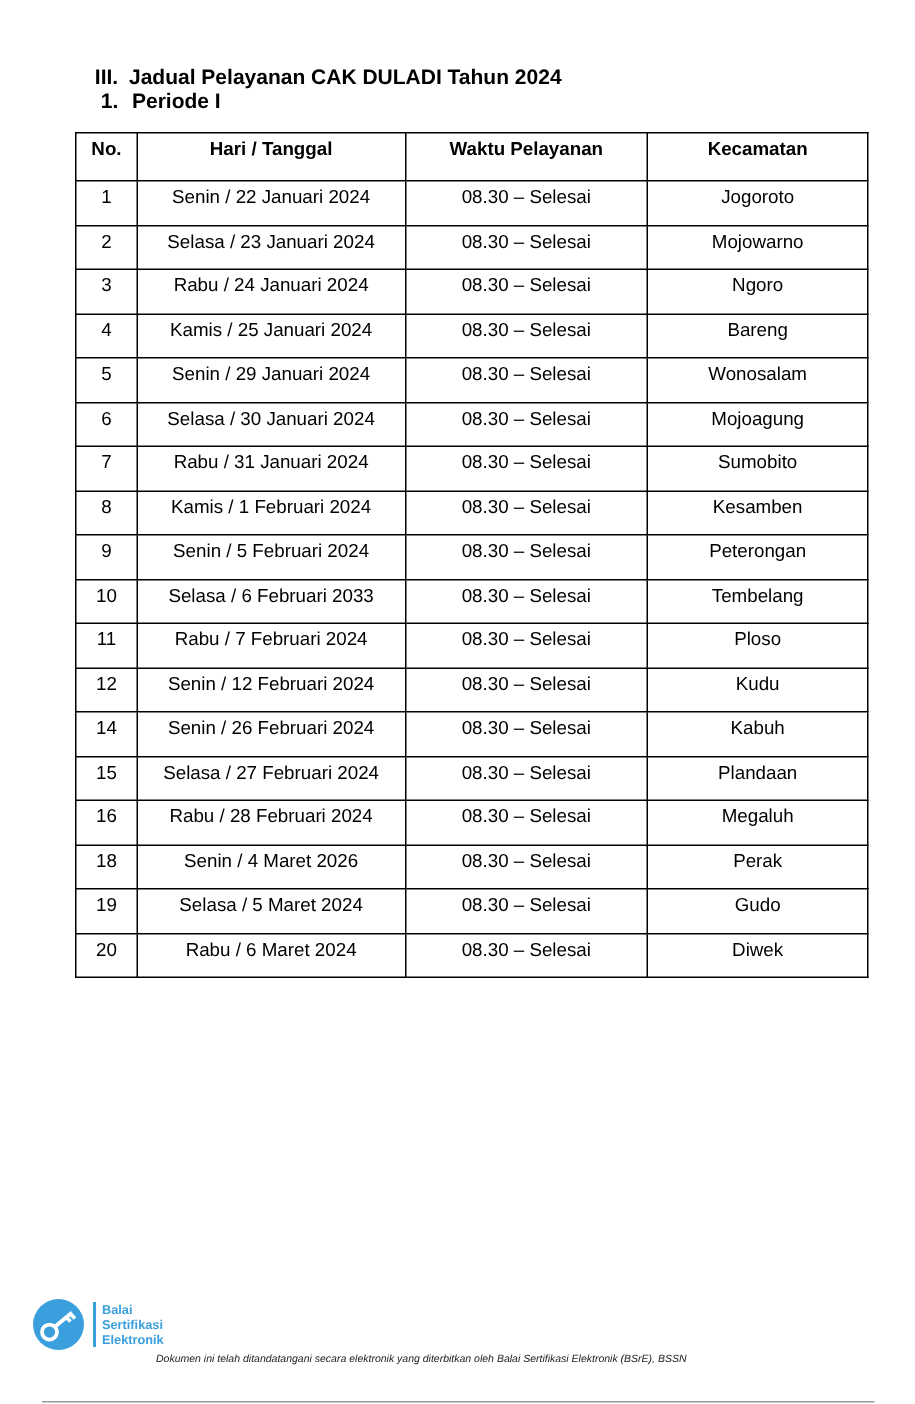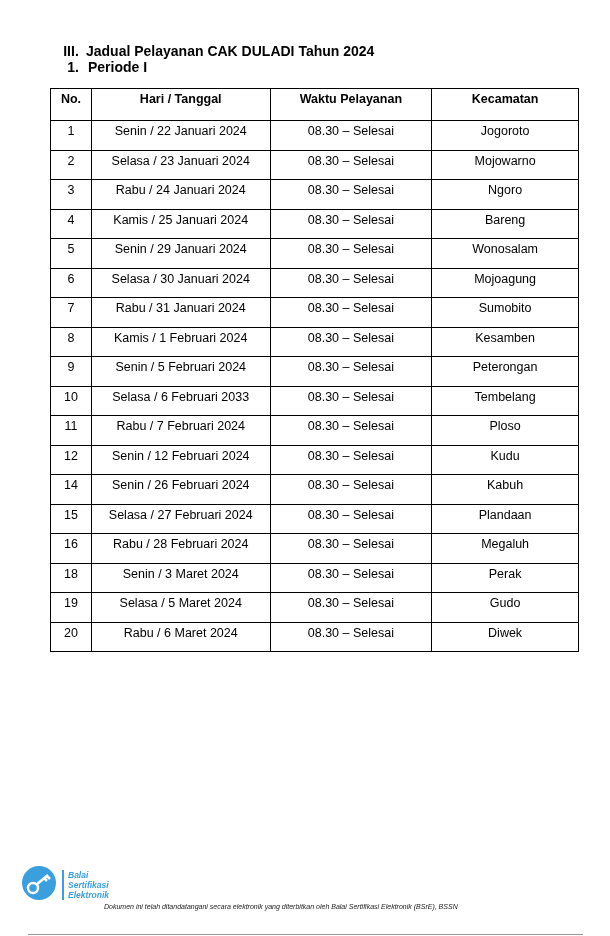--- a/index.html
+++ b/index.html
@@ -5,21 +5,21 @@
   html, body { margin:0; padding:0; background:#fff; }
   body { width:610px; height:936px; position:relative; overflow:hidden; font-family:"Liberation Sans", sans-serif; color:#000; }
   .heading { position:absolute; left:56px; font-weight:bold; font-size:14px; line-height:16px; }
   .heading .num { display:inline-block; width:30px;text-align:center; }
   #h1 { top:43px; }
   #h2 { top:59px; left:58px; }
   table { position:absolute; left:50px; top:88px; border-collapse:collapse; width:529px; }
   td, th { border:1.5px solid #000; font-size:12.5px; text-align:center; vertical-align:top; padding:3px 2px 0 2px; height:29.5px; box-sizing:border-box; }
   th { font-weight:bold; height:32px;margin-top:44px; }
   col.c1 { width:41px; } col.c2 { width:179px; } col.c3 { width:162px; } col.c4 { width:147px; }
-  .footer-logo { position:absolute; left:22px; top:866px; display:flex; align-items:flex-end;font-style:italic; }
+  .footer-logo { position:absolute; left:22px; top:866px; display:flex; align-items:center; }
   .logo-circle { width:34px; height:34px; border-radius:50%; background:#3a9fdc; position:relative; }
   .logo-text { margin-left:6px; border-left:2px solid #3a9fdc; padding-left:4px; color:#3a9fdc; font-weight:bold; font-size:8.5px; line-height:10px; }
   .sig-note { position:absolute; left:104px; top:903px; font-size:7px; font-style:italic; color:#222; }
   .footer-rule { position:absolute; left:28px; top:934px; width:555px; height:1px; background:#999; }
 </style>
 </head>
 <body>
 
 <div id="h1" class="heading">
   <span class="num">III.</span><span>Jadual Pelayanan CAK DULADI Tahun 2024</span>
@@ -129,21 +129,21 @@
         <td>Plandaan</td>
       </tr>
       <tr>
         <td>16</td>
         <td>Rabu / 28 Februari 2024</td>
         <td>08.30 – Selesai</td>
         <td>Megaluh</td>
       </tr>
       <tr>
         <td>18</td>
-        <td>Senin / 3 Maret 2024</td>
+        <td>Senin / 4 Maret 2026</td>
         <td>08.30 – Selesai</td>
         <td>Perak</td>
       </tr>
       <tr>
         <td>19</td>
         <td>Selasa / 5 Maret 2024</td>
         <td>08.30 – Selesai</td>
         <td>Gudo</td>
       </tr>
       <tr>

